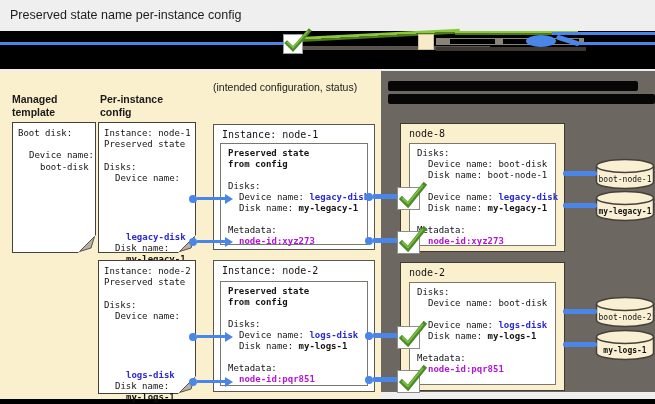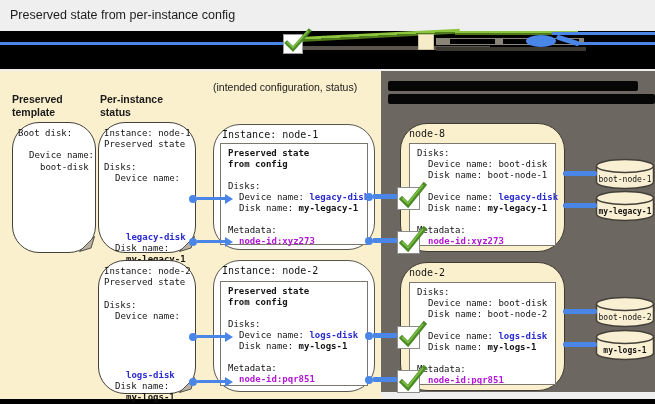--- a/index.html
+++ b/index.html
@@ -24,21 +24,21 @@
   
   .cream-panel{left:0;top:71px;width:381px;height:328px;background:#fbf0ce;}
   .gray-panel{left:381px;top:71px;width:274px;height:321px;background:#6c6861;}
   .bottom-strip{left:0;top:399px;width:655px;height:5px;background:#000;}
   .obscured{position:absolute;background:#060606;border-radius:2px;}
 
   .colhead{font-size:10.5px;font-weight:bold;line-height:13px;color:#1a1a1a;}
   .colhead .norm{font-weight:normal;}
 
   
-  .mono{font-family:"DejaVu Sans Mono","Liberation Mono",monospace;color:#141414;border-radius:27px;}
+  .mono{font-family:"DejaVu Sans Mono","Liberation Mono",monospace;color:#141414;}
   .doc{background:#fff;border:1px solid #44413b;font-size:9px;padding:5px 0 0 5px;}
   .doc .ln{height:11.2px;line-height:11.2px;white-space:pre;}
   .mbox{background:#fff;border:1px solid #5a564f;}
   .vmbox{background:#fbf0ce;border:1px solid #3e3b35;}
   .btitle{position:absolute;left:8px;top:4px;font-size:10px;white-space:pre;}
   .ibox{position:absolute;background:#fff;border:1px solid #7b776f;font-size:9px;padding:4px 0 0 7px;}
   .ibox .ln{height:11px;line-height:11px;white-space:pre;}
   .i1{padding-left:11px;}
   .i2{padding-left:22px;}
   .b{font-weight:bold;}
@@ -61,21 +61,21 @@
 
   .cyl{position:absolute;}
   .cyl text{font-family:"DejaVu Sans Mono","Liberation Mono",monospace;font-size:8px;fill:#141414;}
   .cyl .bold-label{font-weight:bold;}
 </style>
 </head>
 <body>
 
 <div class="stage">
 
-  <div class="abs page-title">Preserved state from per-instance config</div>
+  <div class="abs page-title">Preserved state name per-instance config</div>
 
   <div class="abs band">
     <div class="hline blue" style="left:0;top:11px;width:283px;height:2.5px;"></div>
     <div class="hline greenbar" style="left:300px;top:6px;width:160px;height:5px;transform:rotate(-3deg);transform-origin:left center;"></div>
     <div class="hline greenbar" style="left:455px;top:0px;width:123px;height:4px;"></div>
     <div class="hline grayA" style="left:303px;top:15px;width:187px;height:4px;"></div>
     <div class="hline swatch" style="left:418px;top:3px;width:14px;height:14px;"></div>
     <div class="hline grayB" style="left:436px;top:7px;width:148px;height:7px;"></div>
     <div class="hline blk" style="left:450px;top:8px;width:45px;height:5px;"></div>
     <div class="hline blk" style="left:503px;top:8px;width:76px;height:5px;"></div>
@@ -93,26 +93,26 @@
   </div>
 
   <div class="abs cream-panel"></div>
   <div class="abs gray-panel"></div>
   <div class="abs bottom-strip"></div>
 
   <div class="obscured" style="left:388px;top:81px;width:250px;height:10px;"></div>
   <div class="obscured" style="left:388px;top:94px;width:267px;height:10px;"></div>
 
   <div class="abs colhead" style="left:12px;top:93px;">
-    <div>Preserved</div>
+    <div>Managed</div>
     <div>template</div>
   </div>
   <div class="abs colhead" style="left:100px;top:93px;">
     <div>Per-instance</div>
-    <div>status</div>
+    <div>config</div>
   </div>
   <div class="abs colhead" style="left:213px;top:81px;">
     <div class="norm">(intended configuration, status)</div>
   </div>
 
   <div class="abs doc mono" style="left:12px;top:122px;width:77px;height:124px;">
     <div class="ln">Boot disk:</div>
     <div class="ln"></div>
     <div class="ln i1">Device name:</div>
     <div class="ln i2">boot-disk</div>
@@ -201,21 +201,20 @@
       <div class="ln">Metadata:</div>
       <div class="ln i1 v-mag">node-id:xyz273</div>
     </div>
   </div>
 
   <div class="abs vmbox mono" style="left:400px;top:262px;width:163px;height:127px;">
     <div class="btitle">node-2</div>
     <div class="ibox" style="left:8px;right:8px;top:19px;bottom:5px;">
       <div class="ln">Disks:</div>
       <div class="ln i1"><span>Device name:</span> <span>boot-disk</span></div>
-      <div class="ln i1"><span>Disk name:</span> <span>boot-node-2</span></div>
       <div class="ln"></div>
       <div class="ln i1"><span>Device name:</span> <span class="v-blue">logs-disk</span></div>
       <div class="ln i1"><span>Disk name:</span> <span class="b">my-logs-1</span></div>
       <div class="ln"></div>
       <div class="ln">Metadata:</div>
       <div class="ln i1 v-mag">node-id:pqr851</div>
     </div>
   </div>
 
   <svg class="cyl" style="left:595px;top:158px;" width="60" height="32">

